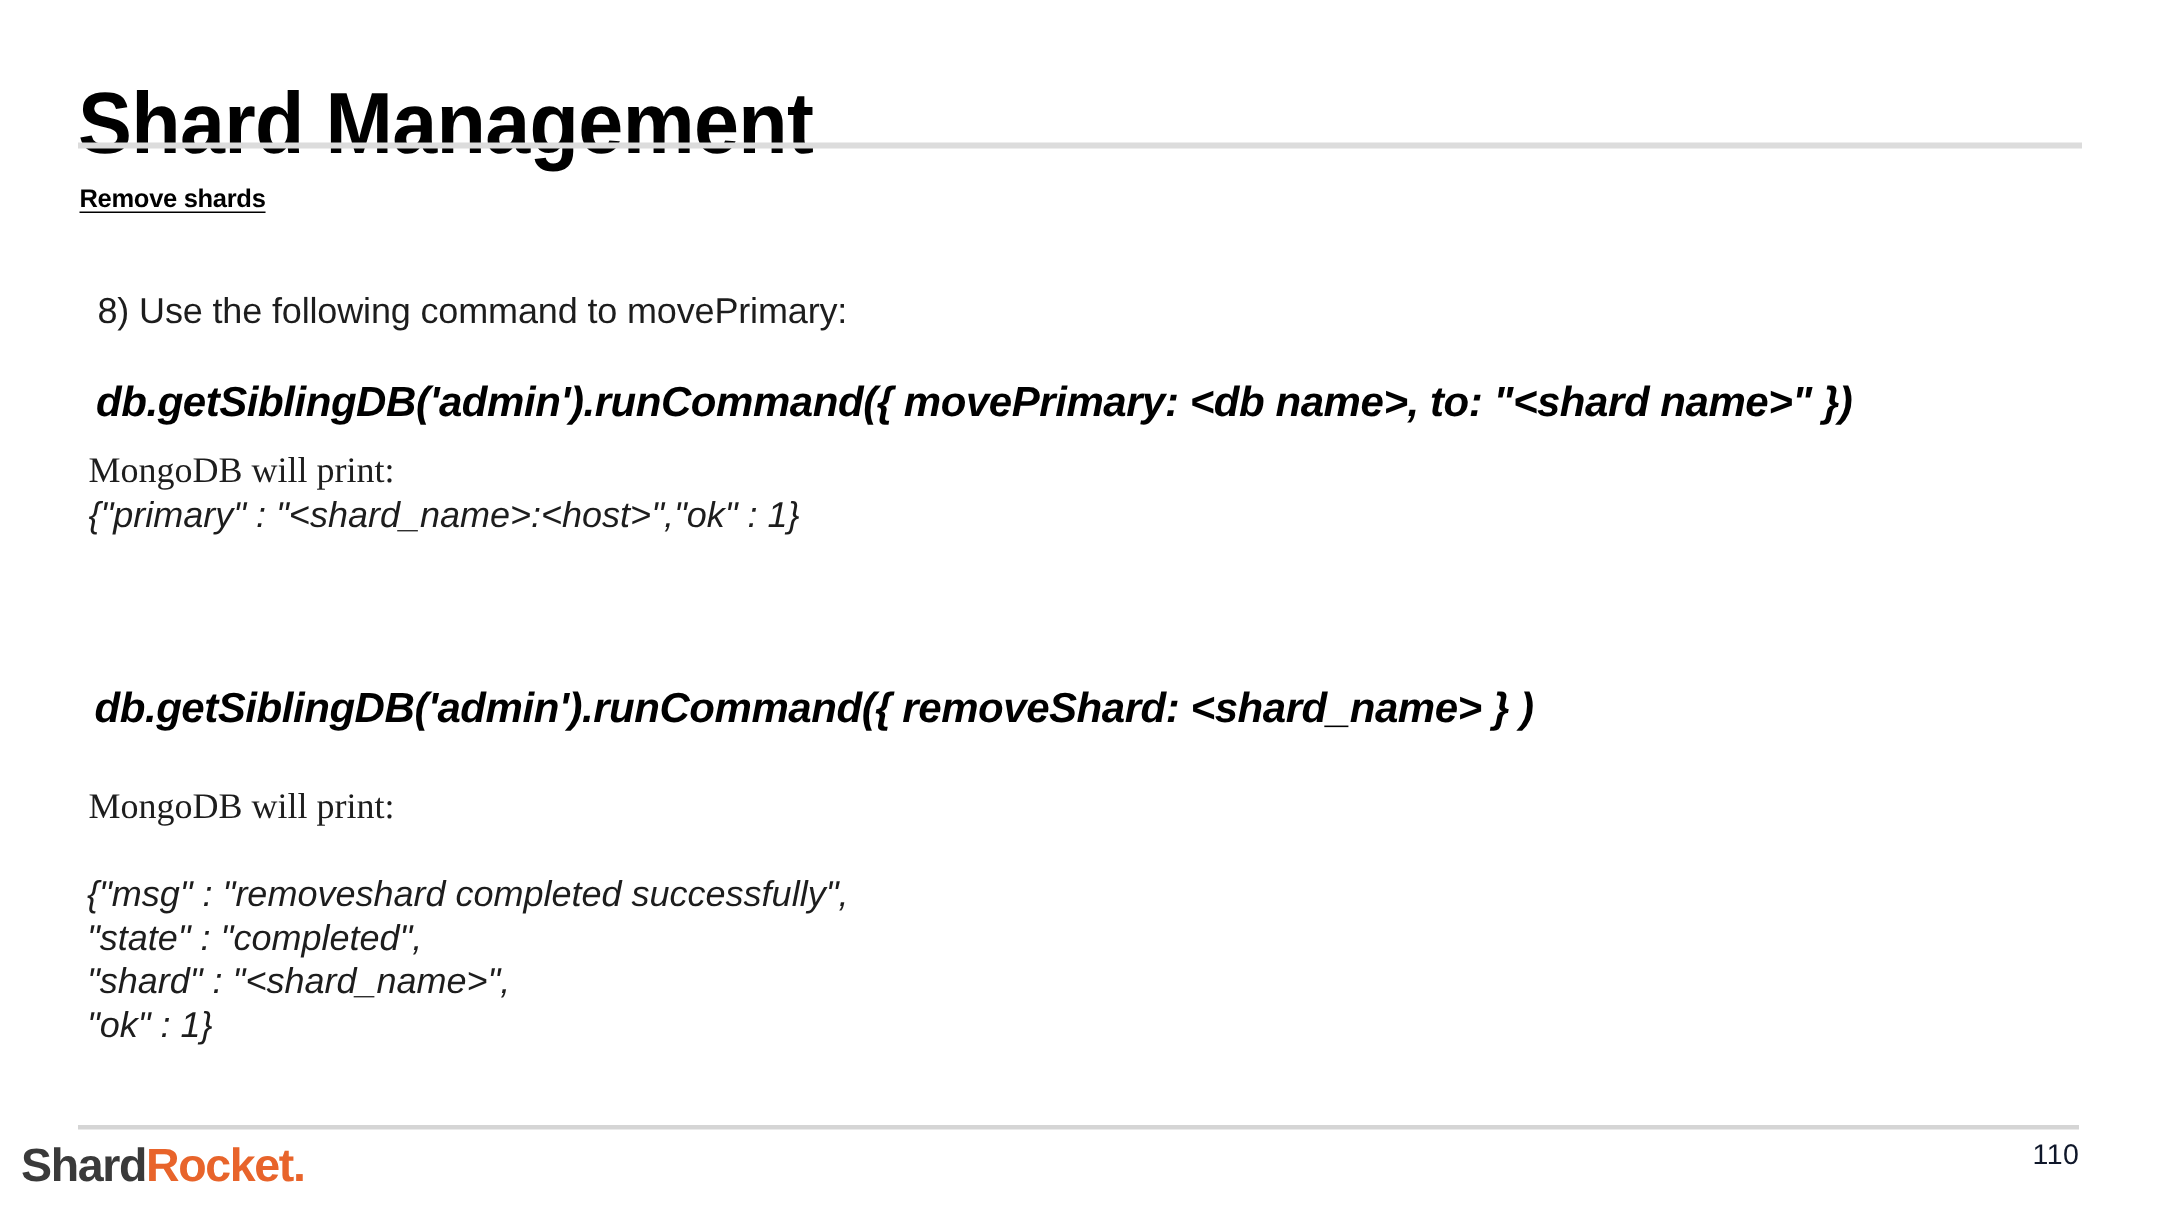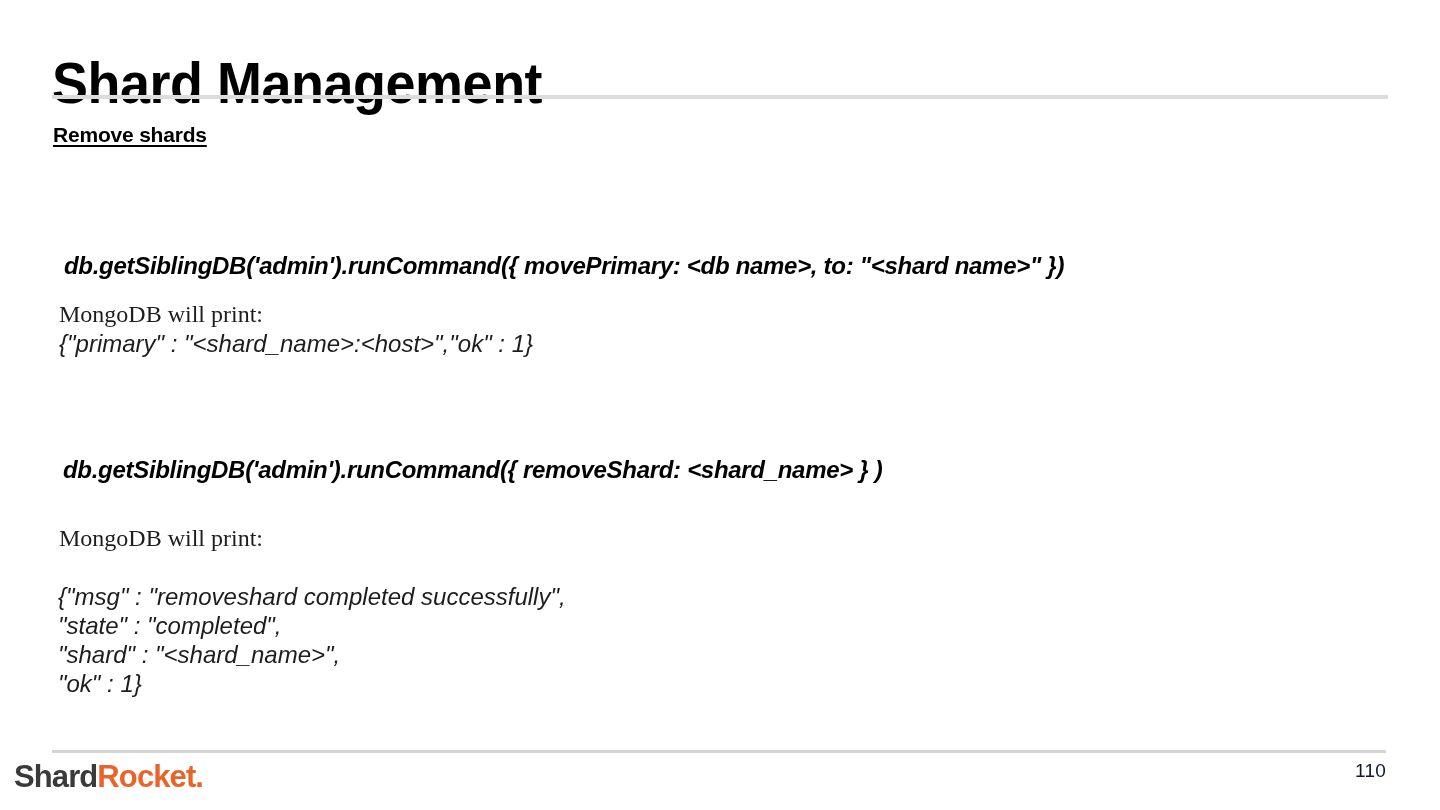--- a/index.html
+++ b/index.html
@@ -45,21 +45,21 @@
     width: 1336px;
     height: 4px;
     background: #dcdcdc;
   }
 
   
   .section-heading {
     position: absolute;
     left: 53px;
     top: 123px;
-    font-size: 21px;
+    font-size: 17px;
     font-weight: bold;
     color: #000000;
     text-decoration: underline;
     text-underline-offset: 3px;
     letter-spacing: -0.2px;
     white-space: nowrap;
   }
 
   
   .body-line {
@@ -68,21 +68,21 @@
     color: #1d1d1d;
   }
 
   .step-line {
     font-size: 24px;
     font-weight: normal;
     letter-spacing: -0.1px;
   }
 
   .cmd-line {
-    font-size: 24px;
+    font-size: 28px;
     font-weight: bold;
     font-style: italic;
     letter-spacing: -0.3px;
     color: #000000;
   }
 
   .plain-line {
     font-size: 24px;
     font-weight: normal;
     font-family: Liberation Serif, serif;
@@ -147,20 +147,21 @@
 <body>
 
 <div class="slide">
 
   <h1 class="slide-title">Shard Management</h1>
 
   <div class="rule-top"></div>
 
   <div class="section-heading">Remove shards</div>
 
+  <div id="step8" class="body-line step-line">8) Use the following command to movePrimary:</div>
 
   <div id="cmd8" class="body-line cmd-line">db.getSiblingDB('admin').runCommand({ movePrimary: &lt;db name&gt;, to: "&lt;shard name&gt;" })</div>
 
   <div id="print1" class="body-line plain-line">MongoDB will print:</div>
 
   <div id="out1" class="body-line out-line">{"primary" : "&lt;shard_name&gt;:&lt;host&gt;","ok" : 1}</div>
 
 
   <div id="cmd9" class="body-line cmd-line">db.getSiblingDB('admin').runCommand({ removeShard: &lt;shard_name&gt; } )</div>
 

